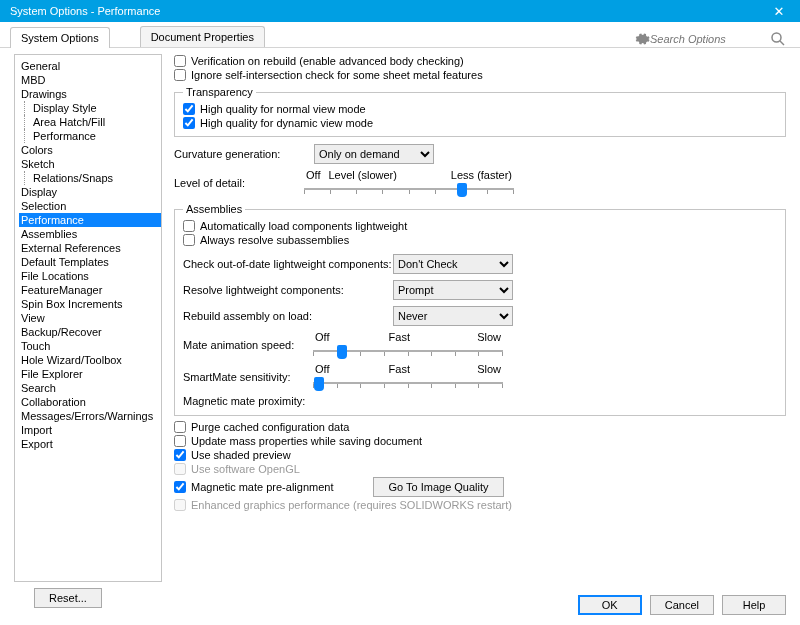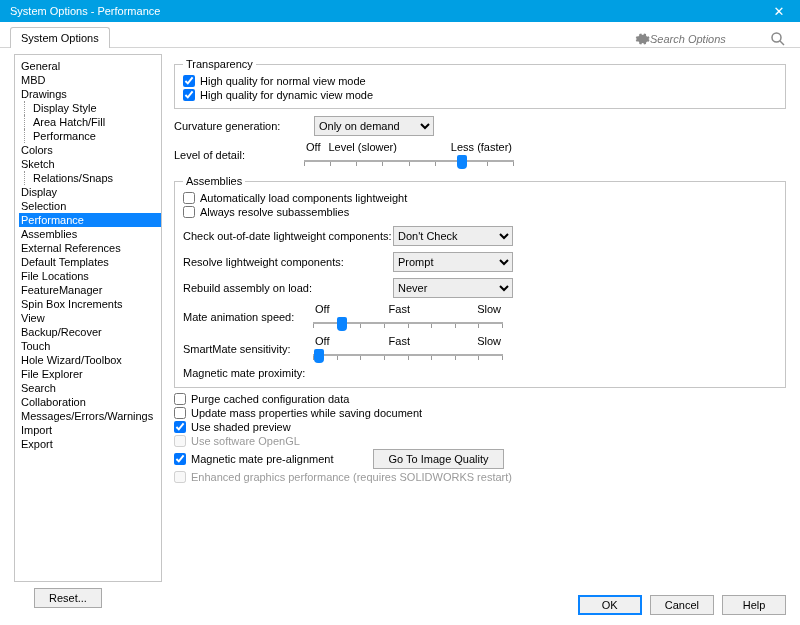--- a/index.html
+++ b/index.html
@@ -64,20 +64,21 @@
 <body>
 
 <div class="titlebar">
   <span class="title">System Options - Performance</span>
   <span class="close">✕</span>
 </div>
 
 <div class="toolbar-row">
   <div class="tabs">
     <div class="tab active">System Options</div>
+    <div class="tab">Document Properties</div>
   </div>
   <div class="spacer"></div>
   <div class="search-wrap">
     <span class="gear">
       <svg viewBox="0 0 16 16">
           <path fill="#888" d="M8 5a3 3 0 100 6 3 3 0 000-6zm6.4 3l1.2-1-1-1.7-1.5.4a5 5 0 00-1-1L12 3l-2-.5-.7 1.4a5 5 0 00-1.3 0L7.3 2.5 5.3 3l-.1 1.6a5 5 0 00-1 1l-1.5-.4-1 1.7L3 8l-1.3 1 1 1.7 1.5-.4c.3.4.6.7 1 1L5.3 13l2 .5.7-1.4c.4.1.9.1 1.3 0l.7 1.4 2-.5.1-1.6c.4-.3.7-.6 1-1l1.5.4 1-1.7L14.4 8z"></path>
         </svg>
     </span>
     <input placeholder="Search Options" style="">
     <span class="mag">
@@ -116,20 +117,30 @@
       <div class="tree-item lvl1">File Explorer</div>
       <div class="tree-item lvl1">Search</div>
       <div class="tree-item lvl1">Collaboration</div>
       <div class="tree-item lvl1">Messages/Errors/Warnings</div>
       <div class="tree-item lvl1">Import</div>
       <div class="tree-item lvl1">Export</div>
     </div>
 
   <div class="content">
 
+    <div id="top-checks">
+        <div class="chk-row">
+          <input type="checkbox" style="">
+          <span>Verification on rebuild (enable advanced body checking)</span>
+        </div>
+        <div class="chk-row">
+          <input type="checkbox" style="">
+          <span>Ignore self-intersection check for some sheet metal features</span>
+        </div>
+      </div>
 
     <fieldset>
       <legend>Transparency</legend>
       <div id="transp-checks">
           <div class="chk-row">
             <input type="checkbox" checked="" style="">
             <span>High quality for normal view mode</span>
           </div>
           <div class="chk-row">
             <input type="checkbox" checked="" style="">

